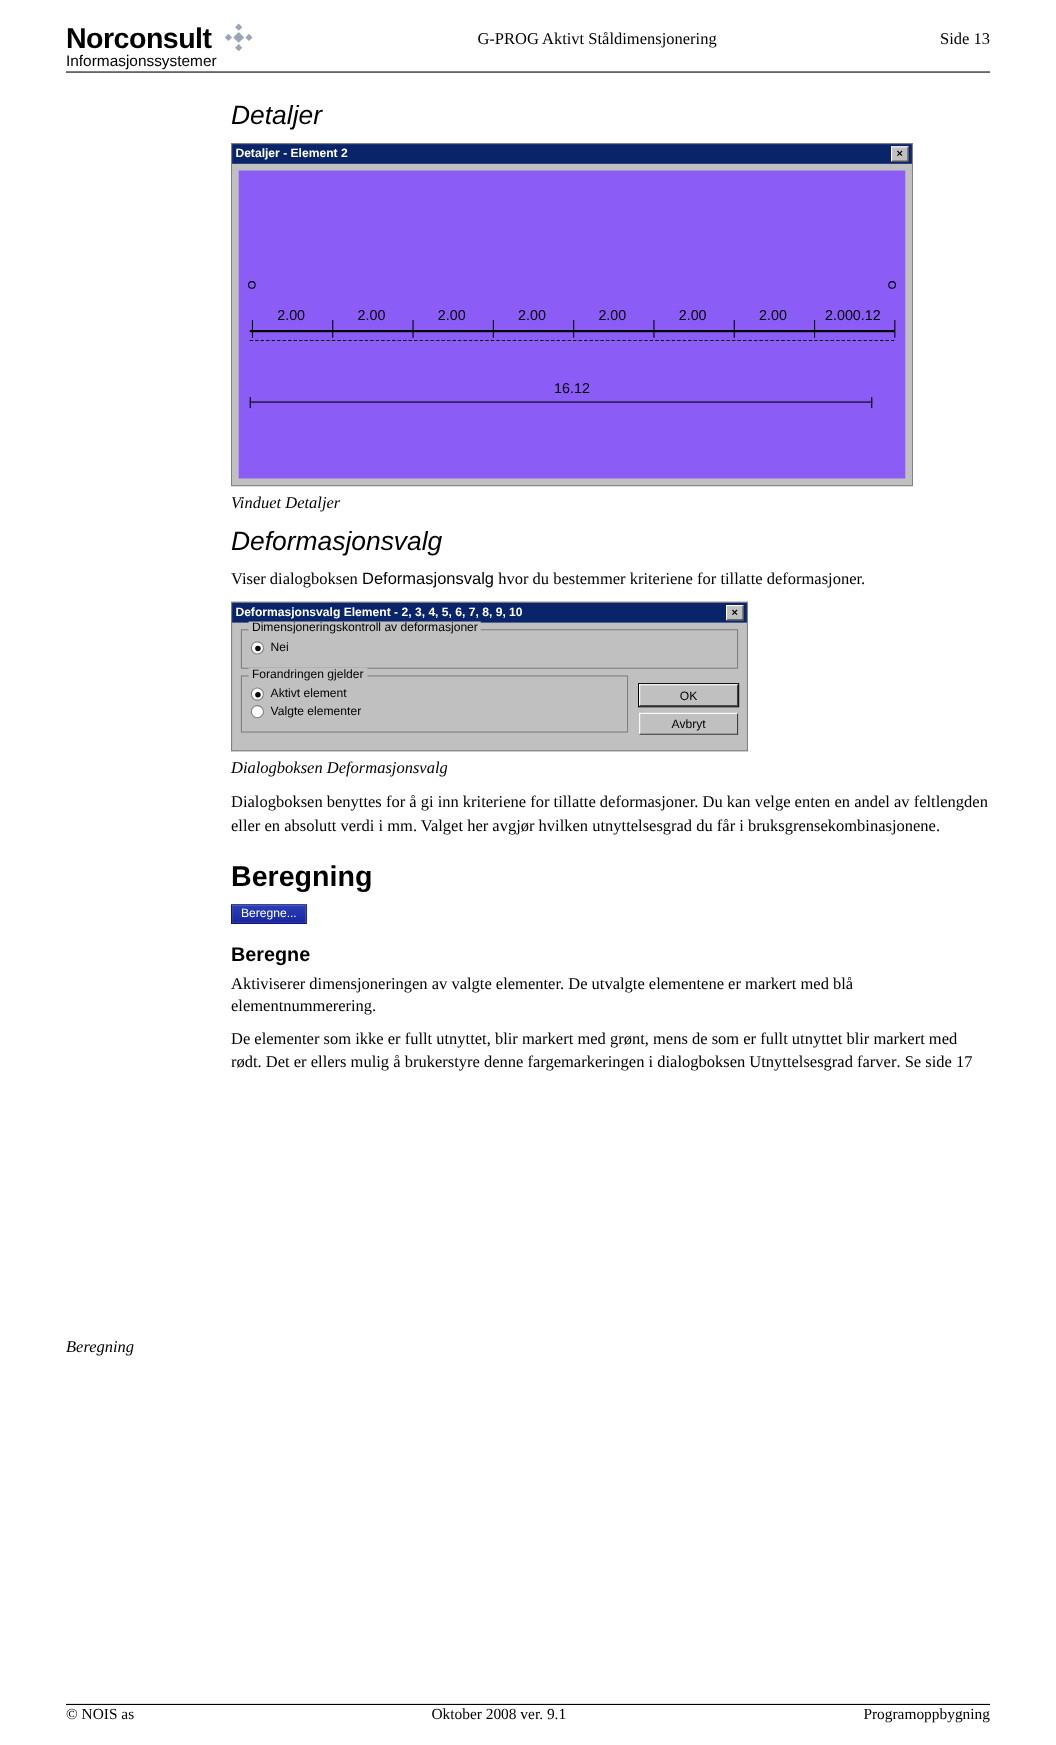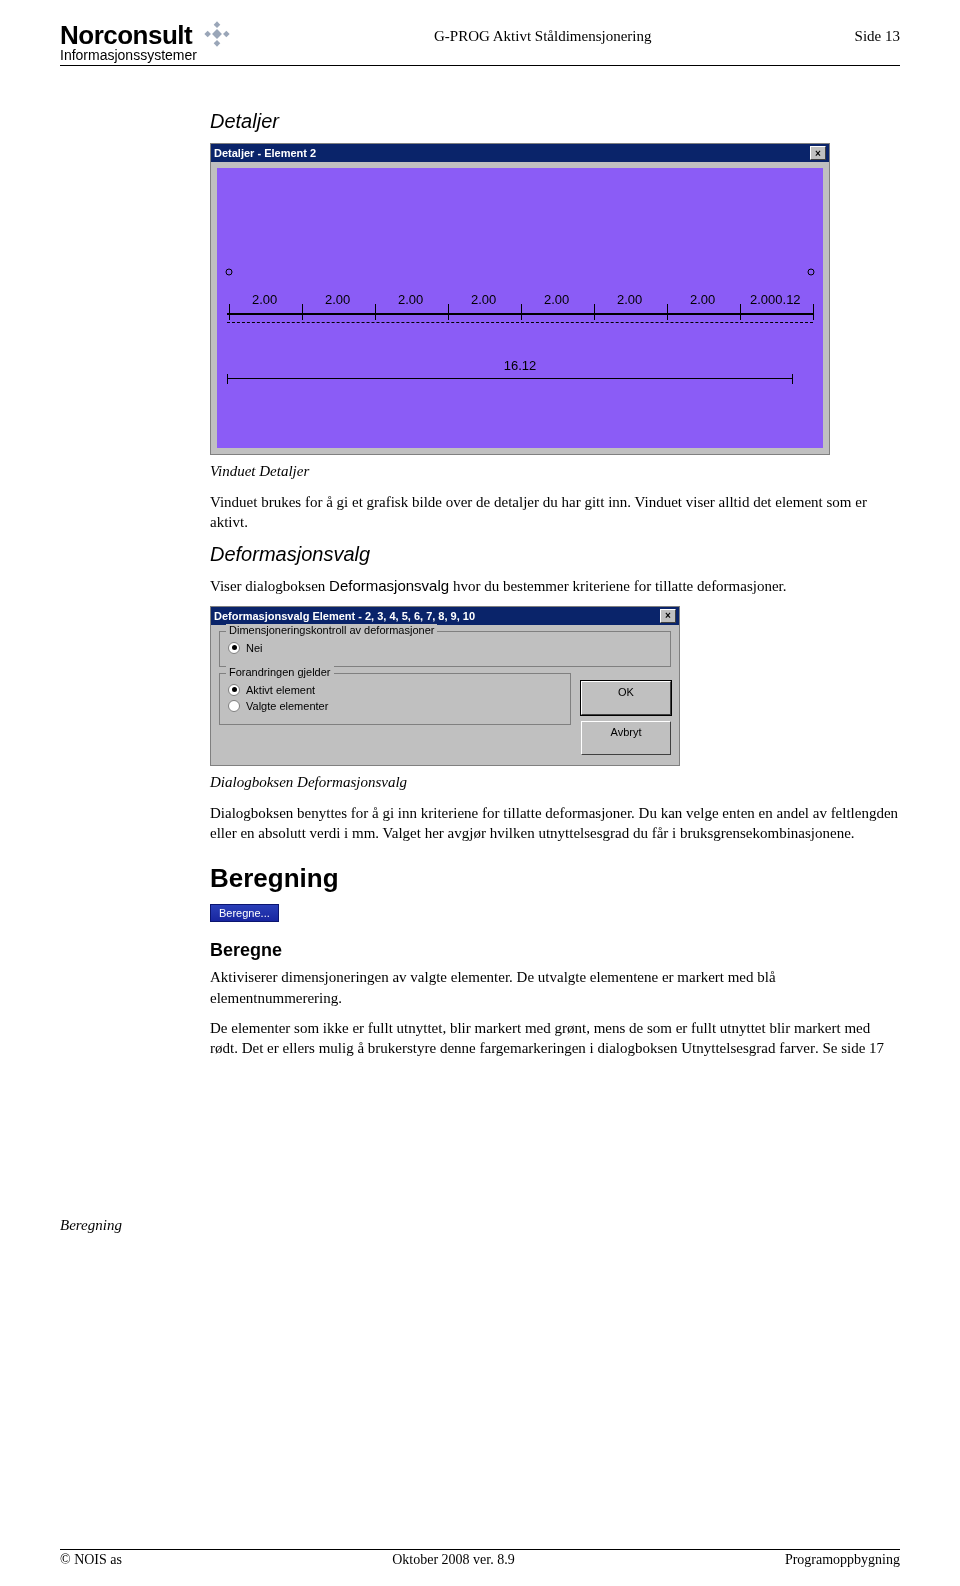--- a/index.html
+++ b/index.html
@@ -15,31 +15,31 @@
     padding: 20px 60px 10px 60px;
     min-height: 1586px;
     position: relative;
   }
   .header-row {
     display: flex;
     justify-content: space-between;
     align-items: flex-start;
     border-bottom: 1px solid #000;
     padding-bottom: 2px;
-    margin-bottom: 44px;
+    margin-bottom: 26px;
   }
   .logo-block { display: flex; align-items: flex-start; gap: 6px; }
   .logo-text { display: flex; flex-direction: column; }
   .logo-name { font-family: Arial, sans-serif; font-size: 26px; font-weight: bold; letter-spacing: -0.5px; }
   .logo-sub { font-family: Arial, sans-serif; font-size: 14px; margin-top: -4px; }
   .logo-icon { width: 28px; height: 28px; flex-shrink: 0; }
   .header-center { font-size: 15px; padding-top: 8px; }
   .header-right { font-size: 15px; padding-top: 8px; }
   .content { padding-left: 150px; }
-  .section-title-italic { font-style: italic; font-size: 20px; font-family: Arial, sans-serif; margin-bottom: 10px; }
+  .section-title-italic { font-style: italic; font-size: 24px; font-family: Arial, sans-serif; margin-bottom: 10px; }
   .section-title-big { font-family: Arial, sans-serif; font-size: 26px; font-weight: bold; margin: 20px 0 8px; }
   .subhead { font-family: Arial, sans-serif; font-size: 18px; font-weight: bold; margin: 10px 0 6px; }
   .body-text { font-size: 15px; line-height: 1.35; margin-bottom: 10px; }
   .caption { font-style: italic; font-size: 15px; margin: 8px 0 12px; }
   .margin-label { position: absolute; left: 60px; font-style: italic; font-size: 15px; }
 
   
   .win-shell {
     border: 1px solid #808080;
     background: #c0c0c0;
@@ -104,21 +104,21 @@
     width: 12px; height: 12px; border-radius: 50%; background: #fff;
     border: 1px solid #808080; display: inline-flex; align-items: center; justify-content: center;
   }
   .radio.selected::after { content: ""; width: 5px; height: 5px; border-radius: 50%; background: #000; }
   .inline-row { display: flex; align-items: center; justify-content: space-between; }
   .inline-label { font-size: 11px; margin-right: 4px; }
   .text-input { width: 48px; height: 17px; background: #fff; border: 1px inset #808080; }
   .dlg-cols { display: flex; gap: 10px; align-items: flex-start; }
   .dlg-btn-col { display: flex; flex-direction: column; gap: 6px; padding-top: 8px; }
   .win-btn {
-    width: 90px; height: 34px;
+    width: 90px; height: 20px;
     background: #c0c0c0;
     border-top: 1px solid #fff; border-left: 1px solid #fff;
     border-right: 1px solid #404040; border-bottom: 1px solid #404040;
     text-align: center; font-size: 11px; line-height: 20px;
   }
   .win-btn.default { box-shadow: 0 0 0 1px #000; }
 
   .btn-chip {
     display: inline-block;
     background: linear-gradient(#2a3fb8, #1826a0);
@@ -208,21 +208,20 @@
           <span class="seg-tick" style="left:596px;"></span>
           <div class="beam-line"></div>
           <div class="beam-dash"></div>
           <div class="total-label">16.12</div>
           <div class="total-bar"></div>
         </div>
       </div>
     </div>
 
     <div class="caption">Vinduet Detaljer</div>
-    <p class="body-text">Vinduet brukes for å gi et grafisk bilde over de detaljer du har gitt inn. Vinduet viser alltid det element som er aktivt.</p>
 
     <div class="section-title-italic">Deformasjonsvalg</div>
     <p class="body-text">
       <span>Viser dialogboksen </span><span style="font-family:Arial,sans-serif;">Deformasjonsvalg</span><span> hvor du bestemmer kriteriene for tillatte deformasjoner.</span>
     </p>
 
     <div class="dlg">
       <div class="titlebar">
         <span>Deformasjonsvalg  Element - 2, 3, 4, 5, 6, 7, 8, 9, 10</span>
         <span class="spacer"></span>
@@ -268,17 +267,17 @@
     <span class="btn-chip">Beregne...</span>
     <div class="subhead">Beregne</div>
     <p class="body-text">Aktiviserer dimensjoneringen av valgte elementer. De utvalgte elementene er markert med blå elementnummerering.</p>
     <p class="body-text">
       <span>De elementer som ikke er fullt utnyttet, blir markert med grønt, mens de som er fullt utnyttet blir markert med rødt. Det er ellers mulig å brukerstyre denne fargemarkeringen i dialogboksen </span><span style="font-family:Liberation Serif, serif;">Utnyttelsesgrad farver</span><span>. Se side 17</span>
     </p>
   </div>
 
   <div class="footer">
     <span>© NOIS as</span>
-    <span>Oktober 2008 ver. 8.9</span>
+    <span>Oktober 2008 ver. 9.1</span>
     <span>Programoppbygning</span>
   </div>
 
 </div>
 
 </body></html>

